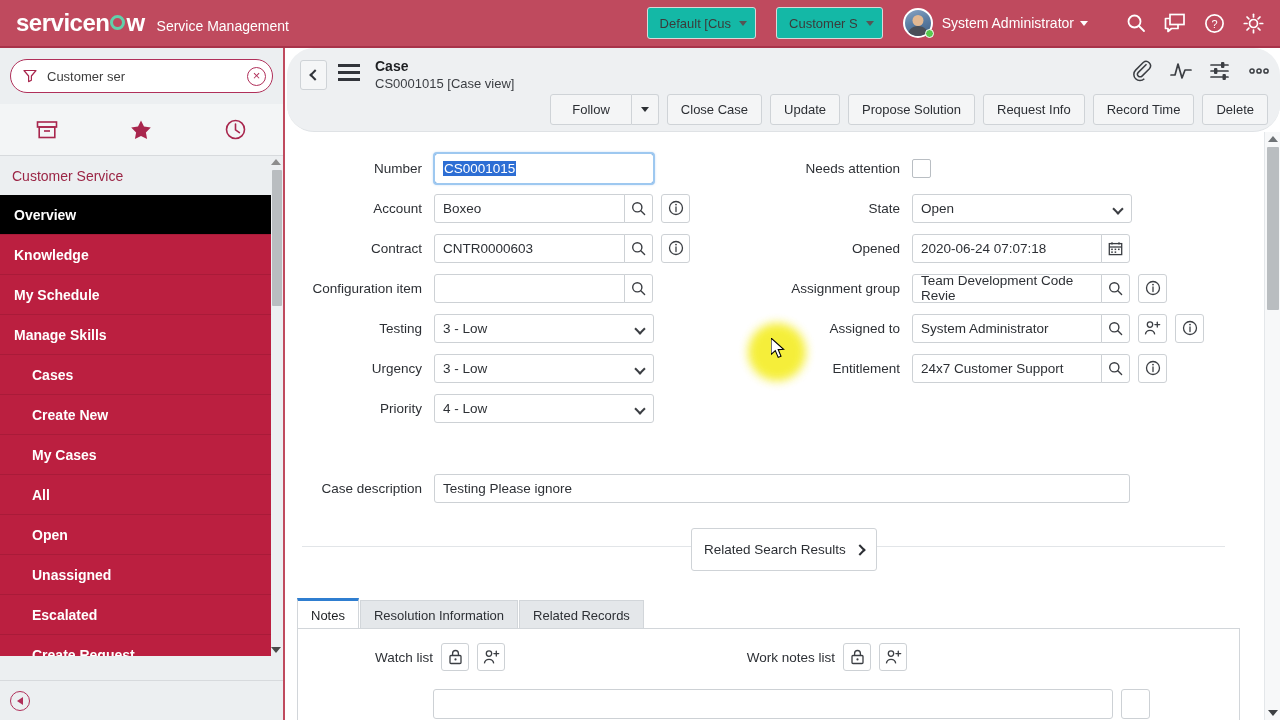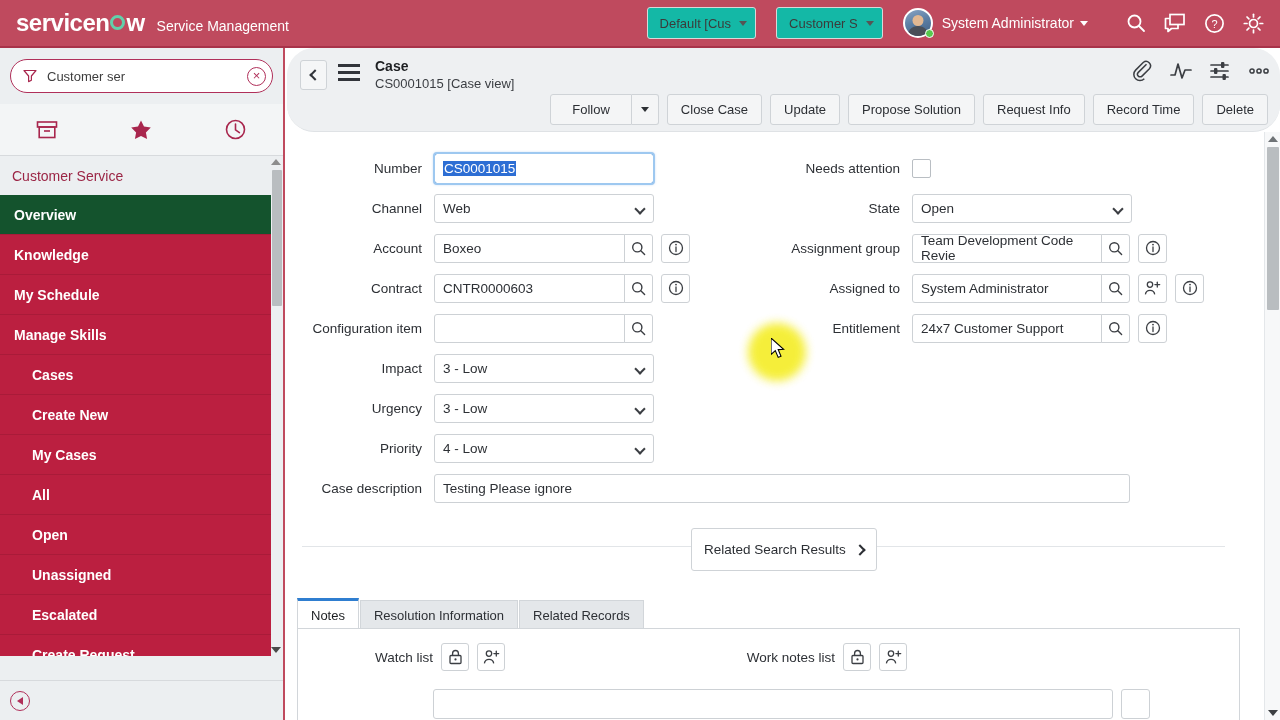--- a/index.html
+++ b/index.html
@@ -113,21 +113,21 @@
   .nav-head {
     height: 39px; display: flex; align-items: center; padding-left: 12px;
     font-size: 14px; color: #9b2545; background: #eceff1;
   }
   .nav-item {
     height: 40px; display: flex; align-items: center;
     background: #bb1f40; color: #ffffff; font-size: 14px; font-weight: bold;
     border-bottom: 1px solid #a91b39; padding-left: 14px;
   }
   .nav-item.sub { padding-left: 32px; font-weight: bold; }
-  .nav-item.hl { background: #14532d; }
+  .nav-item.hl { background: #000000; }
   .sb-track {
     position: absolute; right: 0; top: 0; width: 12px; height: 500px;
     background: #eceff1;
   }
   .sb-arrow-u, .sb-arrow-d {
     position: absolute; right: 2px; width: 0; height: 0;
     border-left: 5px solid transparent; border-right: 5px solid transparent;
   }
   .sb-arrow-u { top: 3px; border-bottom: 6px solid #8d8d8d; }
   .sb-arrow-d { bottom: 3px; border-top: 6px solid #4a4a4a; }
@@ -539,29 +539,20 @@
     <div class="col-l" style="top:16px;" id="col-left">
         <div class="frow">
           <div class="flabel">Number</div>
           <div class="fctl">
             <div class="tinput focused" style="width: 220px;">
               <span class="sel-hl">CS0001015</span>
             </div>
           </div>
         </div>
         <div class="frow">
-          <div class="flabel">Channel</div>
-          <div class="fctl">
-            <div class="tsel" style="width: 220px;">
-              <span>Web</span>
-              <span class="chv"></span>
-            </div>
-          </div>
-        </div>
-        <div class="frow">
           <div class="flabel">Account</div>
           <div class="fctl">
             <div class="tinput" style="width: 191px; border-radius: 3px 0px 0px 3px;">
               <span>Boxeo</span>
             </div>
             <div class="sqbtn" style="border-radius: 0px 3px 3px 0px;">
               <svg width="15" height="15" viewBox="0 0 15 15">
                 <circle cx="6.3" cy="6.3" r="4.6" fill="none" stroke="#3b3e43" stroke-width="1.4"></circle>
                 <line x1="9.8" y1="9.8" x2="13.6" y2="13.6" stroke="#3b3e43" stroke-width="1.4" stroke-linecap="round"></line>
               </svg>
@@ -604,21 +595,21 @@
             </div>
             <div class="sqbtn" style="border-radius: 0px 3px 3px 0px;">
               <svg width="15" height="15" viewBox="0 0 15 15">
                 <circle cx="6.3" cy="6.3" r="4.6" fill="none" stroke="#3b3e43" stroke-width="1.4"></circle>
                 <line x1="9.8" y1="9.8" x2="13.6" y2="13.6" stroke="#3b3e43" stroke-width="1.4" stroke-linecap="round"></line>
               </svg>
             </div>
           </div>
         </div>
         <div class="frow">
-          <div class="flabel">Impact</div>
+          <div class="flabel">Testing</div>
           <div class="fctl">
             <div class="tsel" style="width: 220px;">
               <span>3 - Low</span>
               <span class="chv"></span>
             </div>
           </div>
         </div>
         <div class="frow">
           <div class="flabel">Urgency</div>
           <div class="fctl">
@@ -644,20 +635,43 @@
           <div class="fctl">
             <div class="chk"></div>
           </div>
         </div>
         <div class="frow">
           <div class="flabel">State</div>
           <div class="fctl">
             <div class="tsel" style="width: 220px;">
               <span>Open</span>
               <span class="chv"></span>
+            </div>
+          </div>
+        </div>
+        <div class="frow">
+          <div class="flabel">Opened</div>
+          <div class="fctl">
+            <div class="tinput" style="width: 190px; border-radius: 3px 0px 0px 3px;">
+              <span>2020-06-24 07:07:18</span>
+            </div>
+            <div class="sqbtn" style="border-radius: 0px 3px 3px 0px;">
+              <svg width="15" height="15" viewBox="0 0 15 15">
+                <rect x="1.3" y="2.6" width="12.4" height="11" fill="none" stroke="#3b3e43" stroke-width="1.3"></rect>
+                <line x1="1.3" y1="6" x2="13.7" y2="6" stroke="#3b3e43" stroke-width="1.3"></line>
+                <line x1="4" y1="1.2" x2="4" y2="3.6" stroke="#3b3e43" stroke-width="1.3"></line>
+                <line x1="11" y1="1.2" x2="11" y2="3.6" stroke="#3b3e43" stroke-width="1.3"></line>
+                <g fill="#3b3e43">
+                  <rect x="3.2" y="7.6" width="1.6" height="1.5"></rect>
+                  <rect x="6.6" y="7.6" width="1.6" height="1.5"></rect>
+                  <rect x="10" y="7.6" width="1.6" height="1.5"></rect>
+                  <rect x="3.2" y="10.4" width="1.6" height="1.5"></rect>
+                  <rect x="6.6" y="10.4" width="1.6" height="1.5"></rect>
+                </g>
+              </svg>
             </div>
           </div>
         </div>
         <div class="frow">
           <div class="flabel">Assignment group</div>
           <div class="fctl">
             <div class="tinput" style="width: 190px; border-radius: 3px 0px 0px 3px;">
               <span>Team Development Code Revie</span>
             </div>
             <div class="sqbtn" style="border-radius: 0px 3px 3px 0px;">

